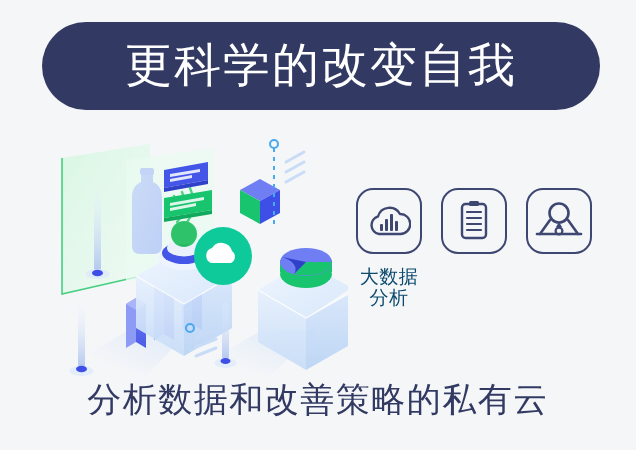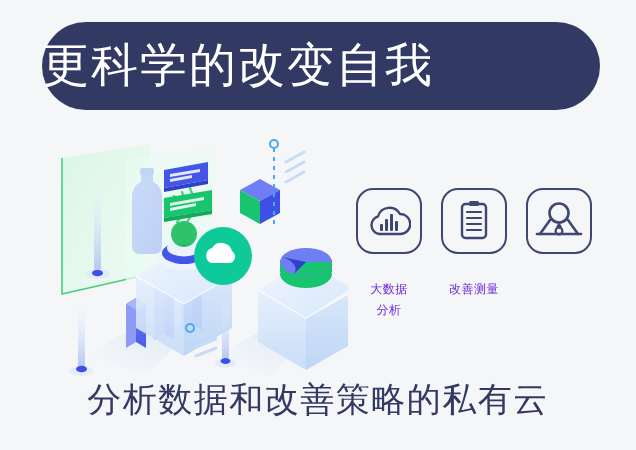--- a/index.html
+++ b/index.html
@@ -26,21 +26,21 @@
   .headline-pill {
     position: absolute;
     left: 42px;
     top: 22px;
     width: 558px;
     height: 88px;
     background: #323a63;
     border-radius: 44px;
     display: flex;
     align-items: center;
-    justify-content: flex-start;
+    justify-content: center;
     box-sizing: border-box;
   }
   .headline-text {
     color: #ffffff;
     font-size: 47px;
     line-height: 1;
     letter-spacing: 2px;
     font-weight: 400;
     white-space: nowrap;
     padding-bottom: 3px;
@@ -80,24 +80,24 @@
     height: 66px;
     border: 2px solid #3e4771;
     border-radius: 17px;
     box-sizing: border-box;
     display: flex;
     align-items: center;
     justify-content: center;
     background: #f5f6f8;
   }
   .feature-label {
-    margin-top: 25px;
+    margin-top: 12px;
     text-align: center;
-    color: #6d28d9;
-    font-size: 12px;
+    color: #0c4a6e;
+    font-size: 19px;
     line-height: 21px;
     letter-spacing: 0.5px;
     white-space: nowrap;
   }
   .feature-label span { display: block; }
 
   
   .illo {
     position: absolute;
     left: 18px;
@@ -313,21 +313,20 @@
           <rect x="15" y="2" width="10" height="5" rx="1.6" fill="#3e4771"></rect>
           <g stroke="#3e4771" stroke-width="2.2" stroke-linecap="round">
             <line x1="13" y1="13" x2="27" y2="13"></line>
             <line x1="13" y1="19" x2="27" y2="19"></line>
             <line x1="13" y1="25" x2="27" y2="25"></line>
             <line x1="13" y1="31" x2="27" y2="31"></line>
           </g>
         </svg>
       </div>
       <div class="feature-label">
-        <span>改善测量</span>
       </div>
     </div>
 
     <div class="feature">
       <div class="feature-icon">
         <svg width="48" height="42" viewBox="0 0 48 42" xmlns="http://www.w3.org/2000/svg">
           <circle cx="24" cy="13" r="9.5" fill="none" stroke="#3e4771" stroke-width="2.6"></circle>
           <path d="M15,20 L5,34 M33,20 L43,34" fill="none" stroke="#3e4771" stroke-width="2.6" stroke-linecap="round"></path>
           <path d="M24,22 l-3,5 h6 z" fill="#3e4771"></path>
           <circle cx="24" cy="31" r="3.4" fill="none" stroke="#3e4771" stroke-width="2.2"></circle>

